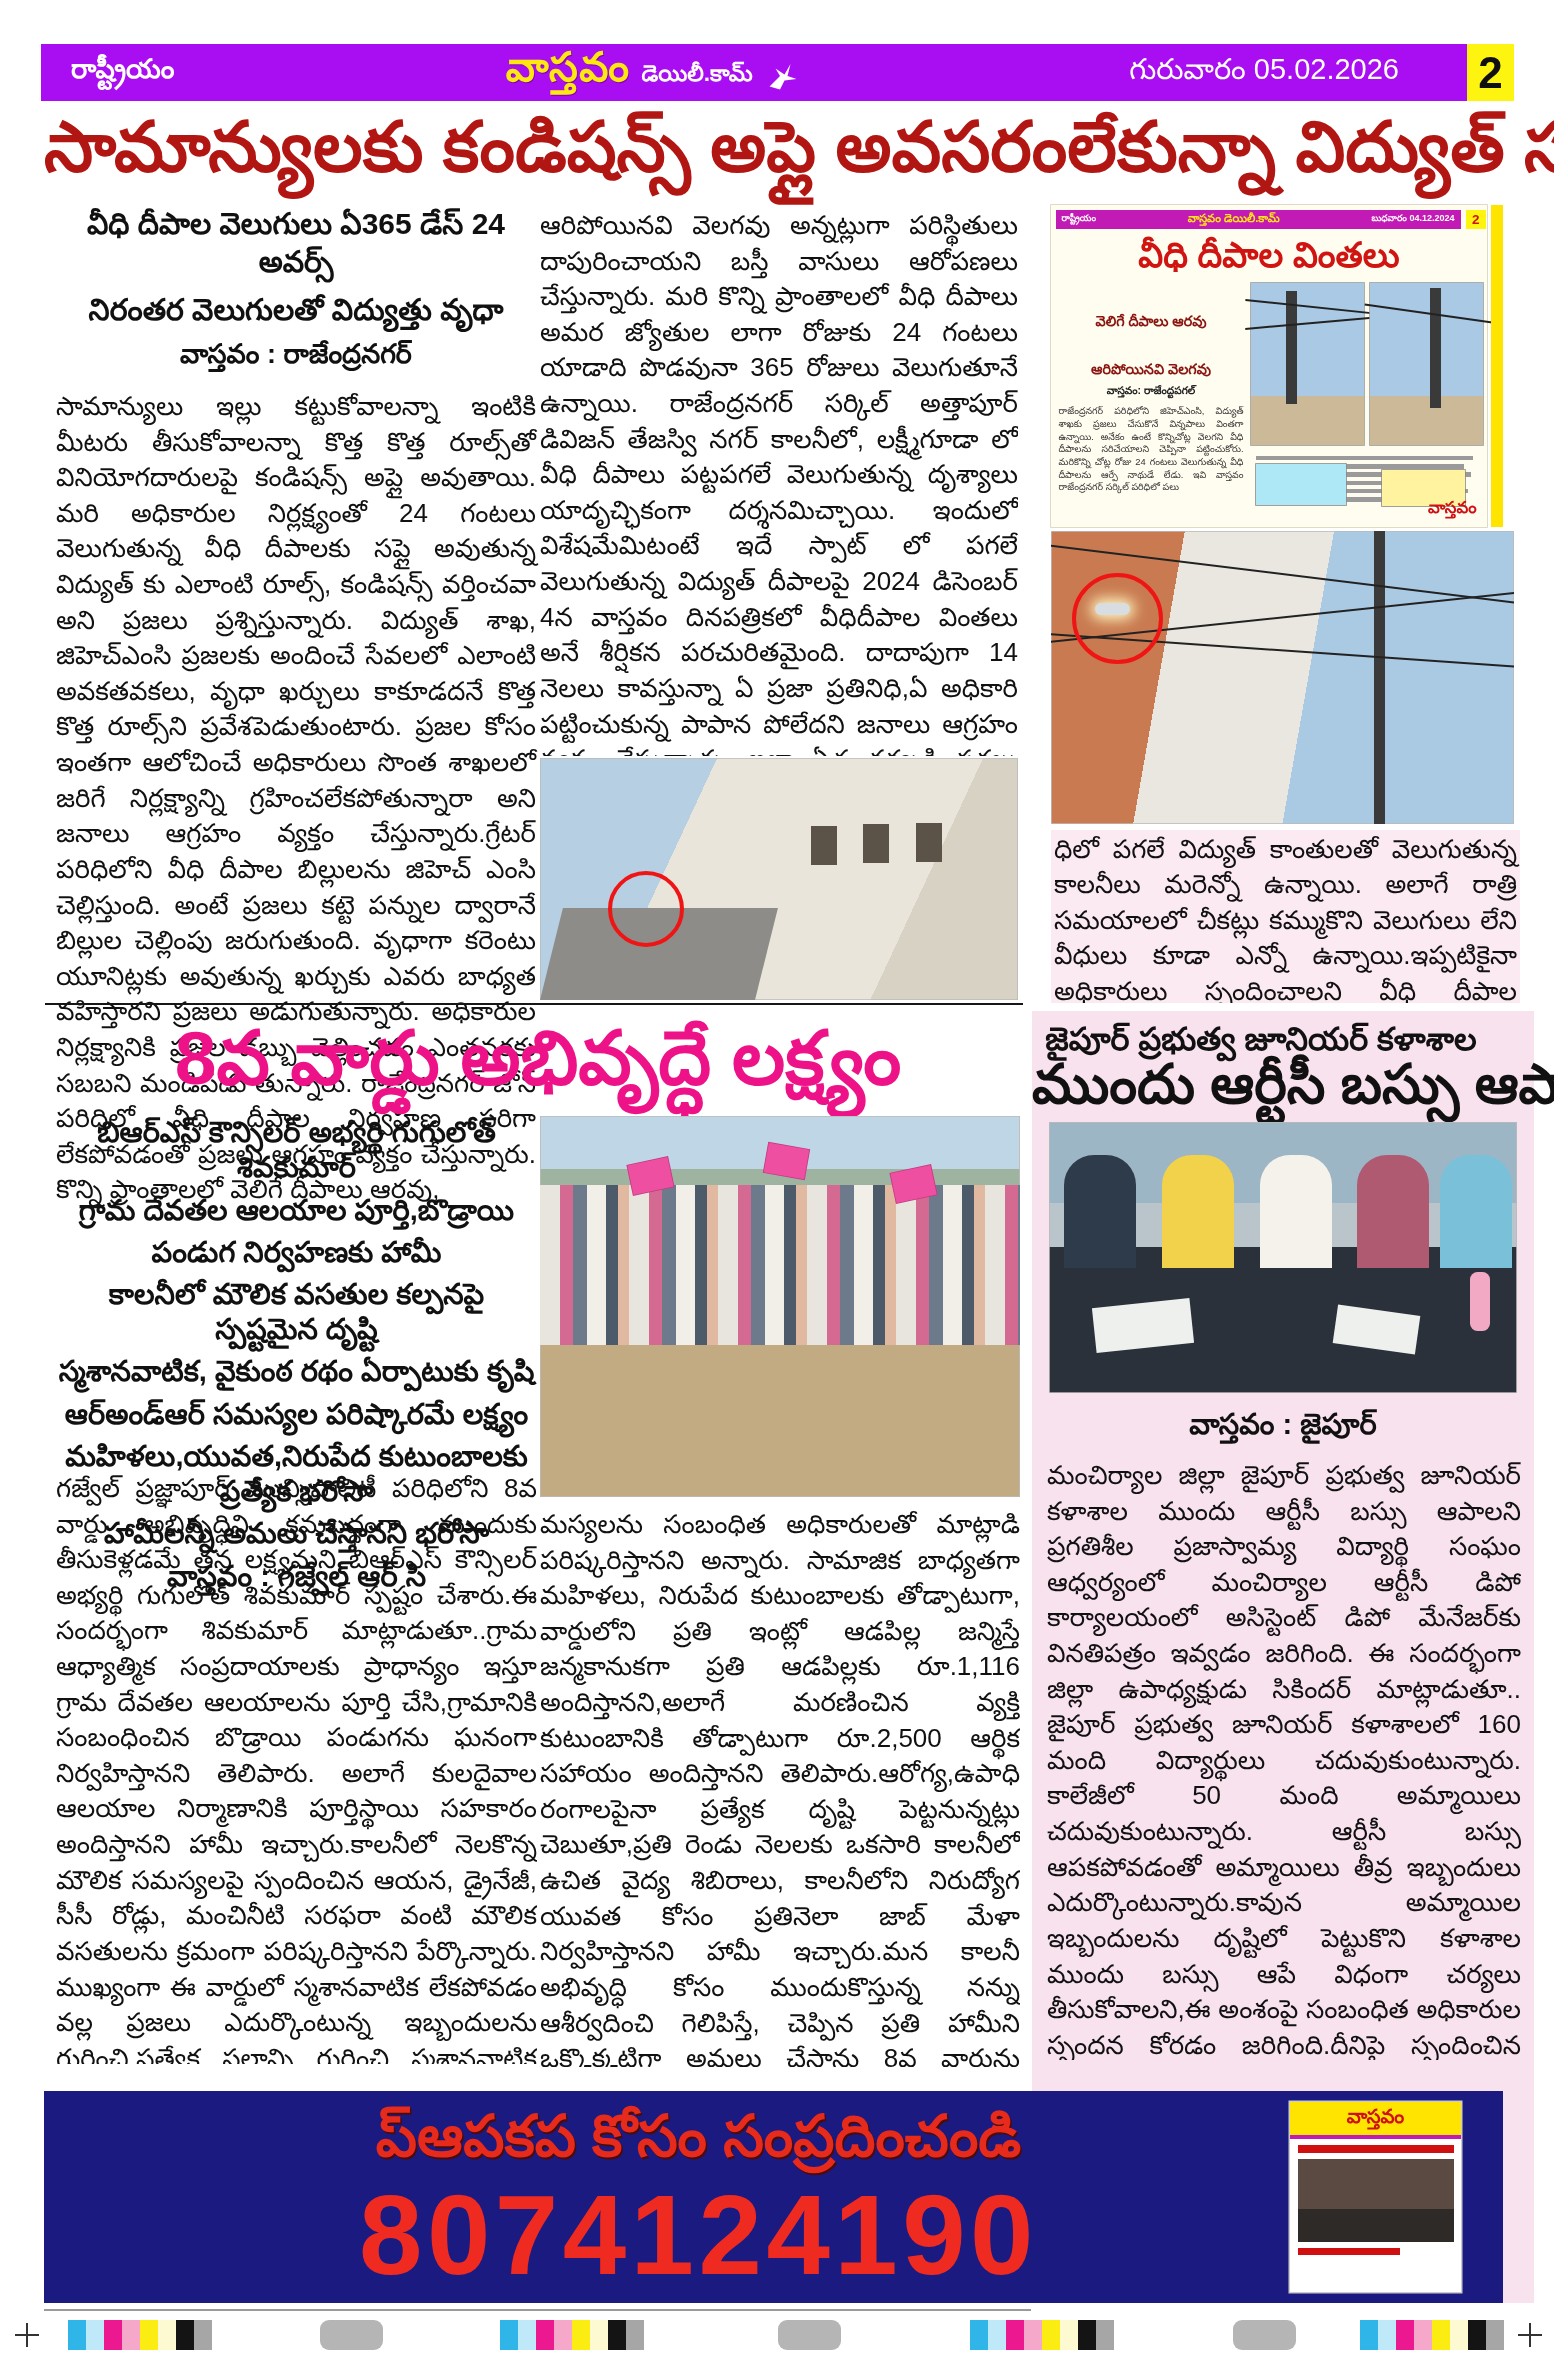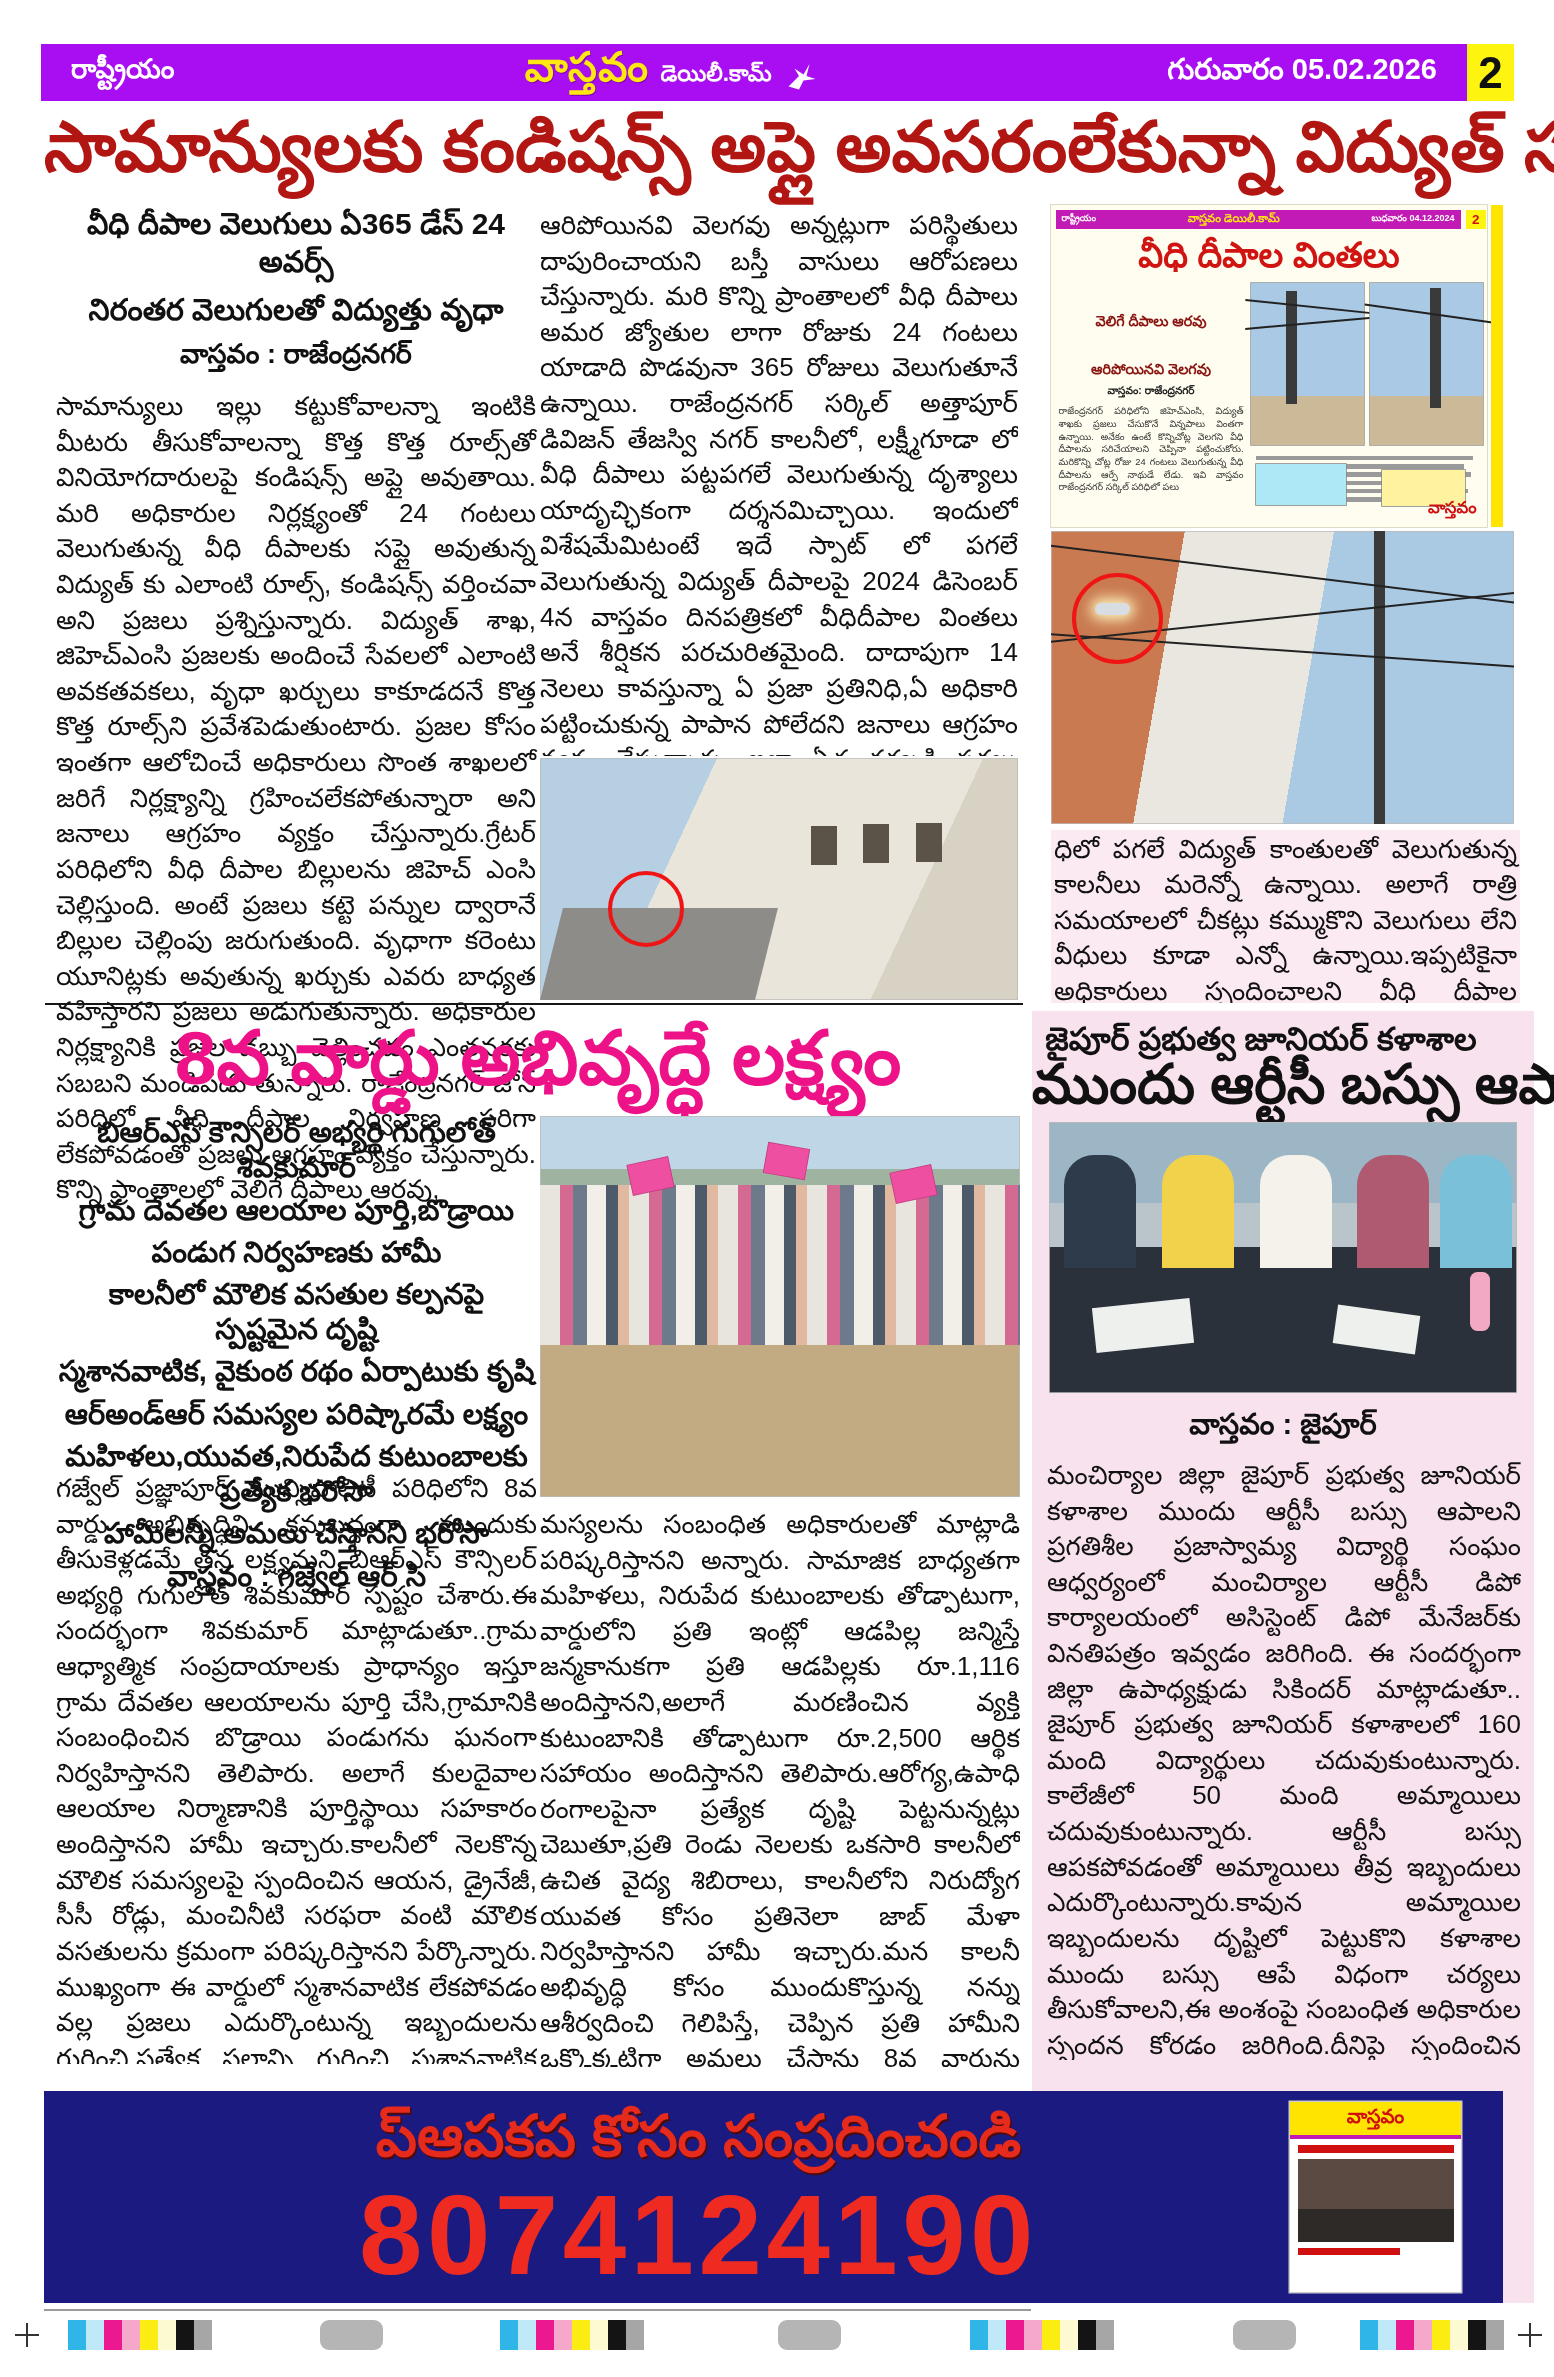--- a/index.html
+++ b/index.html
@@ -7,21 +7,21 @@
         font-family:"Liberation Sans","DejaVu Sans",sans-serif;color:#111;}
   .abs{position:absolute;}
 
   
   .header-bar{left:41px;top:44px;width:1473px;height:57px;background:#a90df2;display:flex;align-items:center;}
   .edition-label{margin-left:30px;color:#ffffff;font-size:27px;font-weight:bold;}
   .masthead-wrap{flex:1;text-align:center;white-space:nowrap;}
   .masthead{color:#ffe712;font-size:41px;font-weight:bold;letter-spacing:1.5px;text-shadow:0.8px 0.8px 0 #7a00b0;}
   .masthead-suffix{color:#fdfdfd;font-size:22.6px;font-weight:bold;margin-left:7.5px;}
   .bird{display:inline-block;vertical-align:middle;margin-left:9px;}
-  .header-date{color:#ffffff;font-size:29px;font-weight:bold;margin-right:30px;white-space:nowrap;}
+  .header-date{color:#ffffff;font-size:29px;font-weight:normal;margin-right:68px;white-space:nowrap;}
   .page-num-box{width:47px;height:57px;background:#fdf410;color:#101010;display:flex;align-items:center;justify-content:center;
                 font-size:44px;font-weight:bold;}
 
   
   .lead-headline{left:44px;top:110px;width:1468px;text-align:center;color:#b21613;
                  font-size:70px;font-weight:bold;line-height:1.08;white-space:nowrap;}
   .col{font-size:26px;line-height:1.37;text-align:justify;}
   .lead-col1{left:56px;top:205px;width:480px;}
   .sub-center{font-size:30px;font-weight:bold;text-align:center;margin-bottom:10.5px;line-height:1.25;}
   .byline{font-size:27px;font-weight:bold;text-align:center;margin-bottom:13.5px;}
@@ -159,21 +159,21 @@
     <div class="clip-bar">
       <span class="cl">రాష్ట్రీయం</span>
       <span class="cm">వాస్తవం డెయిలీ.కామ్</span>
       <span class="cl">బుధవారం 04.12.2024</span>
     </div>
     <div class="clip-pgnum">2</div>
     <div class="clip-headline">వీధి దీపాల వింతలు</div>
     <div class="clip-left">
       <div class="clip-sub">వెలిగే దీపాలు ఆరవు</div>
       <div class="clip-sub">ఆరిపోయినవి వెలగవు</div>
-      <div class="clip-byline">వాస్తవం: రాజేంద్రనగర్</div>
+      <div class="clip-byline">వాస్తవం: రాజేంద్టపగల్</div>
       <div class="clip-body">రాజేంద్రనగర్ పరిధిలోని జిహెచ్ఎంసి, విద్యుత్ శాఖకు ప్రజలు చేసుకొనే విన్నపాలు వింతగా ఉన్నాయి. అనేకం ఉంటే కొన్నిచోట్ల వెలగని వీధి దీపాలను సరిచేయాలని చెప్పినా పట్టించుకోరు. మరికొన్ని చోట్ల రోజు 24 గంటలు వెలుగుతున్న వీధి దీపాలను ఆర్పే నాథుడే లేడు. ఇవి వాస్తవం రాజేంద్రనగర్ సర్కిల్ పరిధిలో పలు</div>
     </div>
     <div class="clip-photo" style="left:200px;">
       <div class="pole" style="left:35px;top:7.5px;height:113px;"></div>
       <div class="wire" style="top:22.6px;transform:rotate(6deg);"></div>
       <div class="wire" style="top:39px;transform:rotate(-5deg);"></div>
     </div>
     <div class="clip-photo" style="left:319px;">
       <div class="pole" style="left:60px;top:4.5px;height:120px;"></div>
       <div class="wire" style="top:30px;transform:rotate(8deg);"></div>

